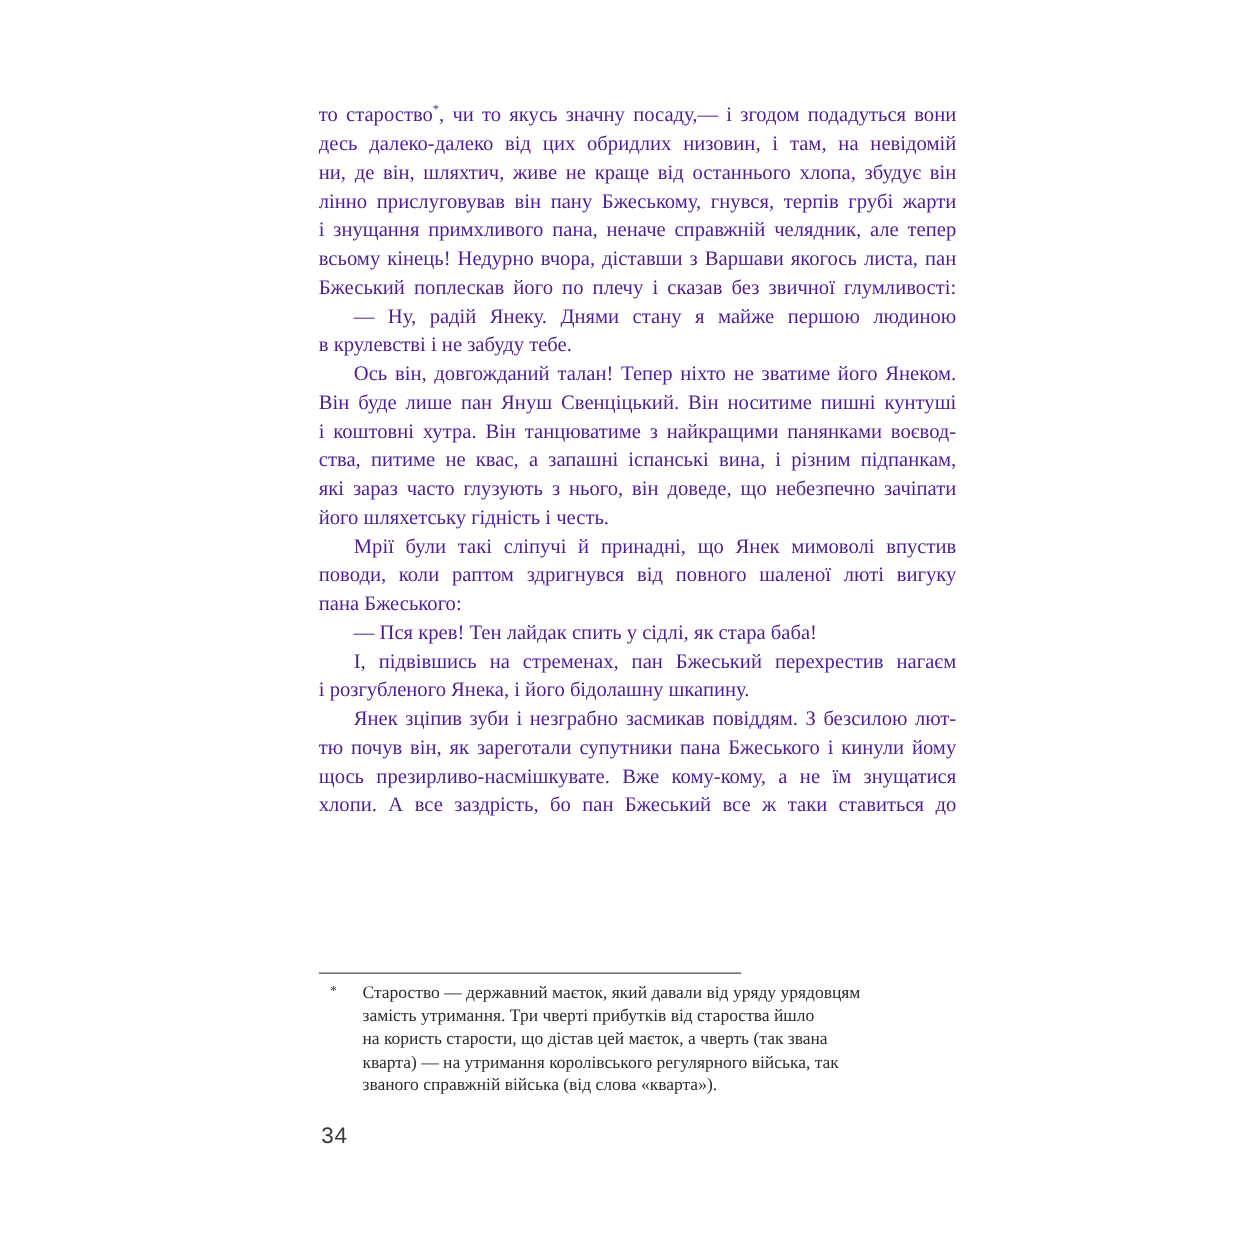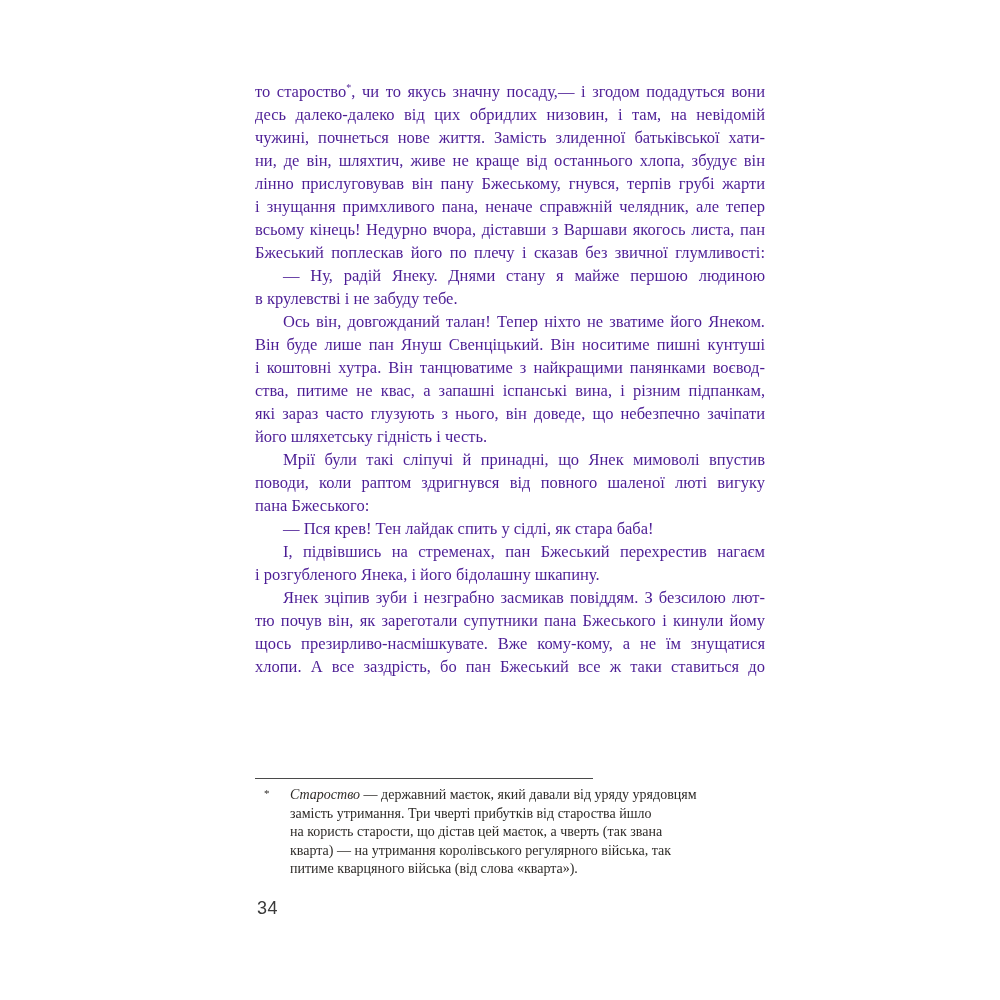--- a/index.html
+++ b/index.html
@@ -50,21 +50,21 @@
     padding-left: 35px;
     box-sizing: border-box;
   }
   .fn-line {
     font-family: "Liberation Serif", "DejaVu Serif", serif;
     font-size: 14px;
     line-height: 18.5px;
     color: #2e2b28;
     text-align: left;
   }
-  .fn-line .italic { font-style: italic; }
+  .fn-line .italic { }
   .fn-marker {
     position: absolute;
     left: 9px; top: 1px;
     font-family: "Liberation Serif", "DejaVu Serif", serif;
     font-size: 11px;
     color: #2e2b28;
   }
   .page-number {
     position: absolute;
     left: 257px; top: 898px;
@@ -75,21 +75,20 @@
   }
 </style>
 </head>
 <body style="background: rgb(255, 255, 255);">
 
 <div class="page">
 
   <div class="main-text" id="main-lines">
       <div class="line just"><span>то староство</span><sup>*</sup><span>, чи то якусь значну посаду,— і згодом подадуться вони</span></div>
       <div class="line just">десь далеко-далеко від цих обридлих низовин, і там, на невідомій</div>
-      <div class="line just">чужині, почнеться нове життя. Замість злиденної батьківської хати-</div>
       <div class="line just">ни, де він, шляхтич, живе не краще від останнього хлопа, збудує він</div>
       <div class="line just">лінно прислуговував він пану Бжеському, гнувся, терпів грубі жарти</div>
       <div class="line just">і знущання примхливого пана, неначе справжній челядник, але тепер</div>
       <div class="line just">всьому кінець! Недурно вчора, діставши з Варшави якогось листа, пан</div>
       <div class="line just">Бжеський поплескав його по плечу і сказав без звичної глумливості:</div>
       <div class="line just indent">— Ну, радій Янеку. Днями стану я майже першою людиною</div>
       <div class="line">в крулевстві і не забуду тебе.</div>
       <div class="line just indent">Ось він, довгожданий талан! Тепер ніхто не зватиме його Янеком.</div>
       <div class="line just">Він буде лише пан Януш Свенціцький. Він носитиме пишні кунтуші</div>
       <div class="line just">і коштовні хутра. Він танцюватиме з найкращими панянками воєвод-</div>
@@ -110,19 +109,19 @@
 
   <div class="footnote-rule" style="background: rgb(74, 74, 74);"></div>
 
   <div class="footnote">
     <span class="fn-marker">*</span>
     <div id="footnote-lines">
         <div class="fn-line"><span class="italic">Староство</span><span> — державний маєток, який давали від уряду урядовцям</span></div>
         <div class="fn-line">замість утримання. Три чверті прибутків від староства йшло</div>
         <div class="fn-line">на користь старости, що дістав цей маєток, а чверть (так звана</div>
         <div class="fn-line">кварта) — на утримання королівського регулярного війська, так</div>
-        <div class="fn-line">питиме кварцяного війська (від слова «кварта»).</div>
+        <div class="fn-line">званого справжній війська (від слова «кварта»).</div>
       </div>
   </div>
 
   <div class="page-number">34</div>
 
 </div>
 
 </body></html>

